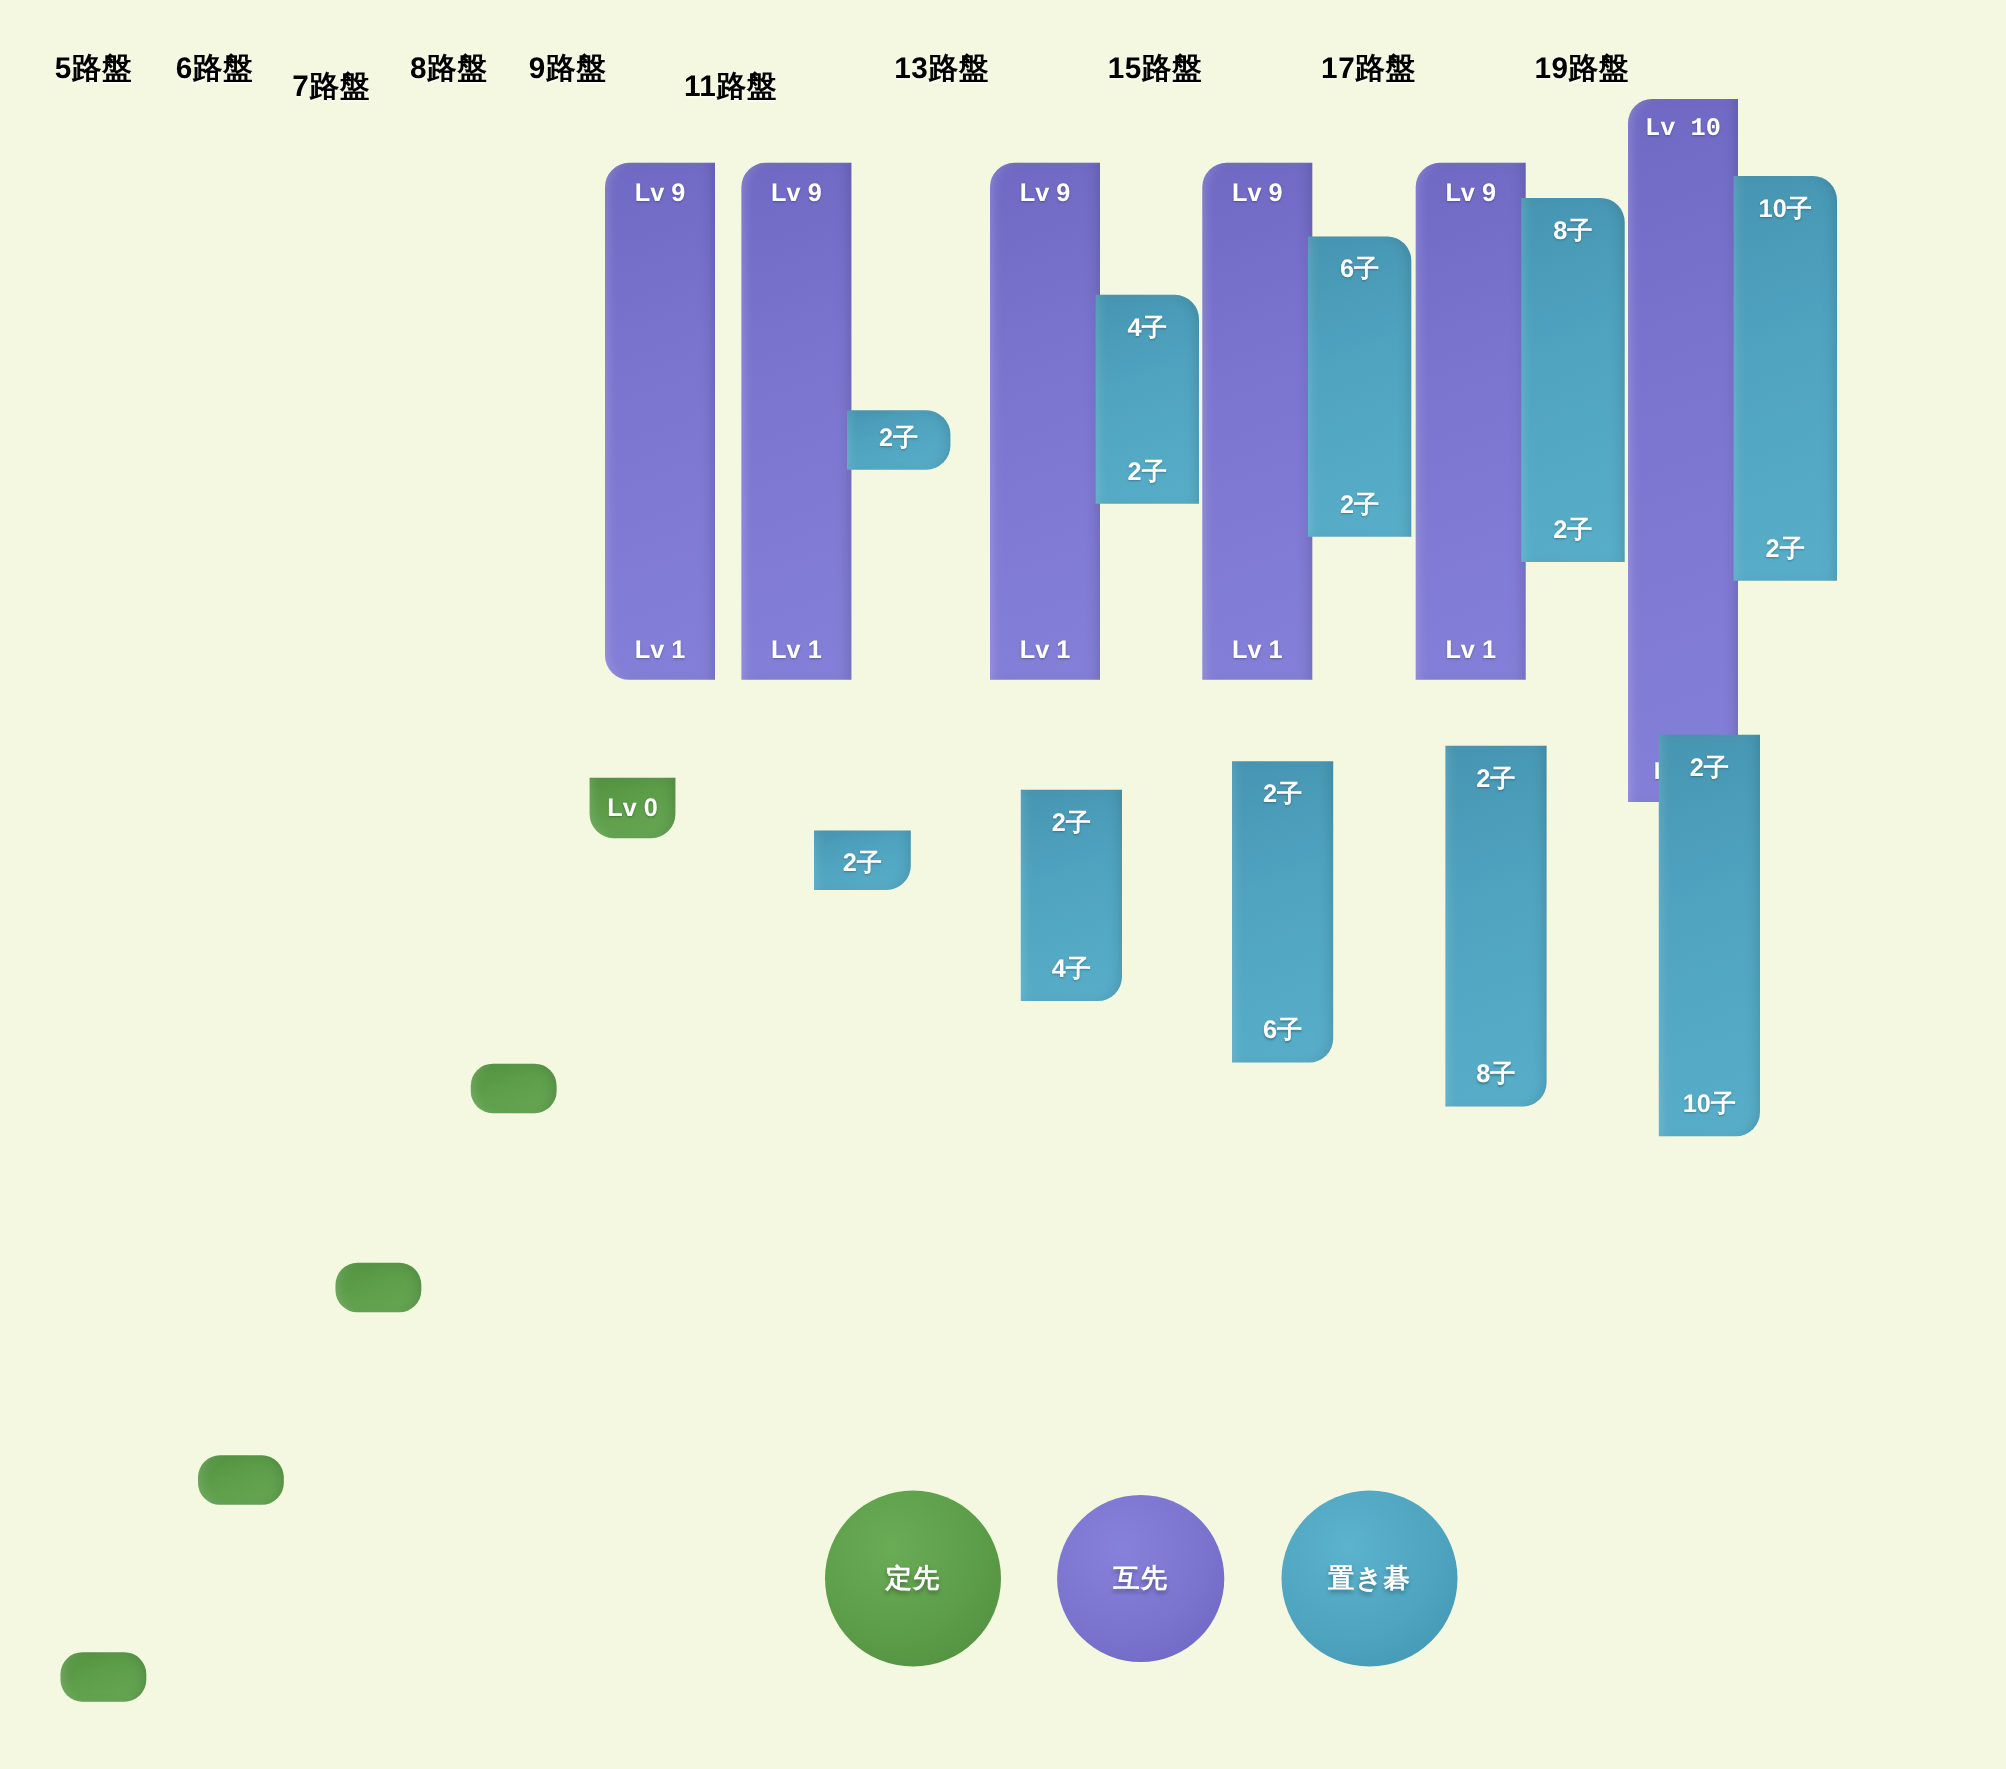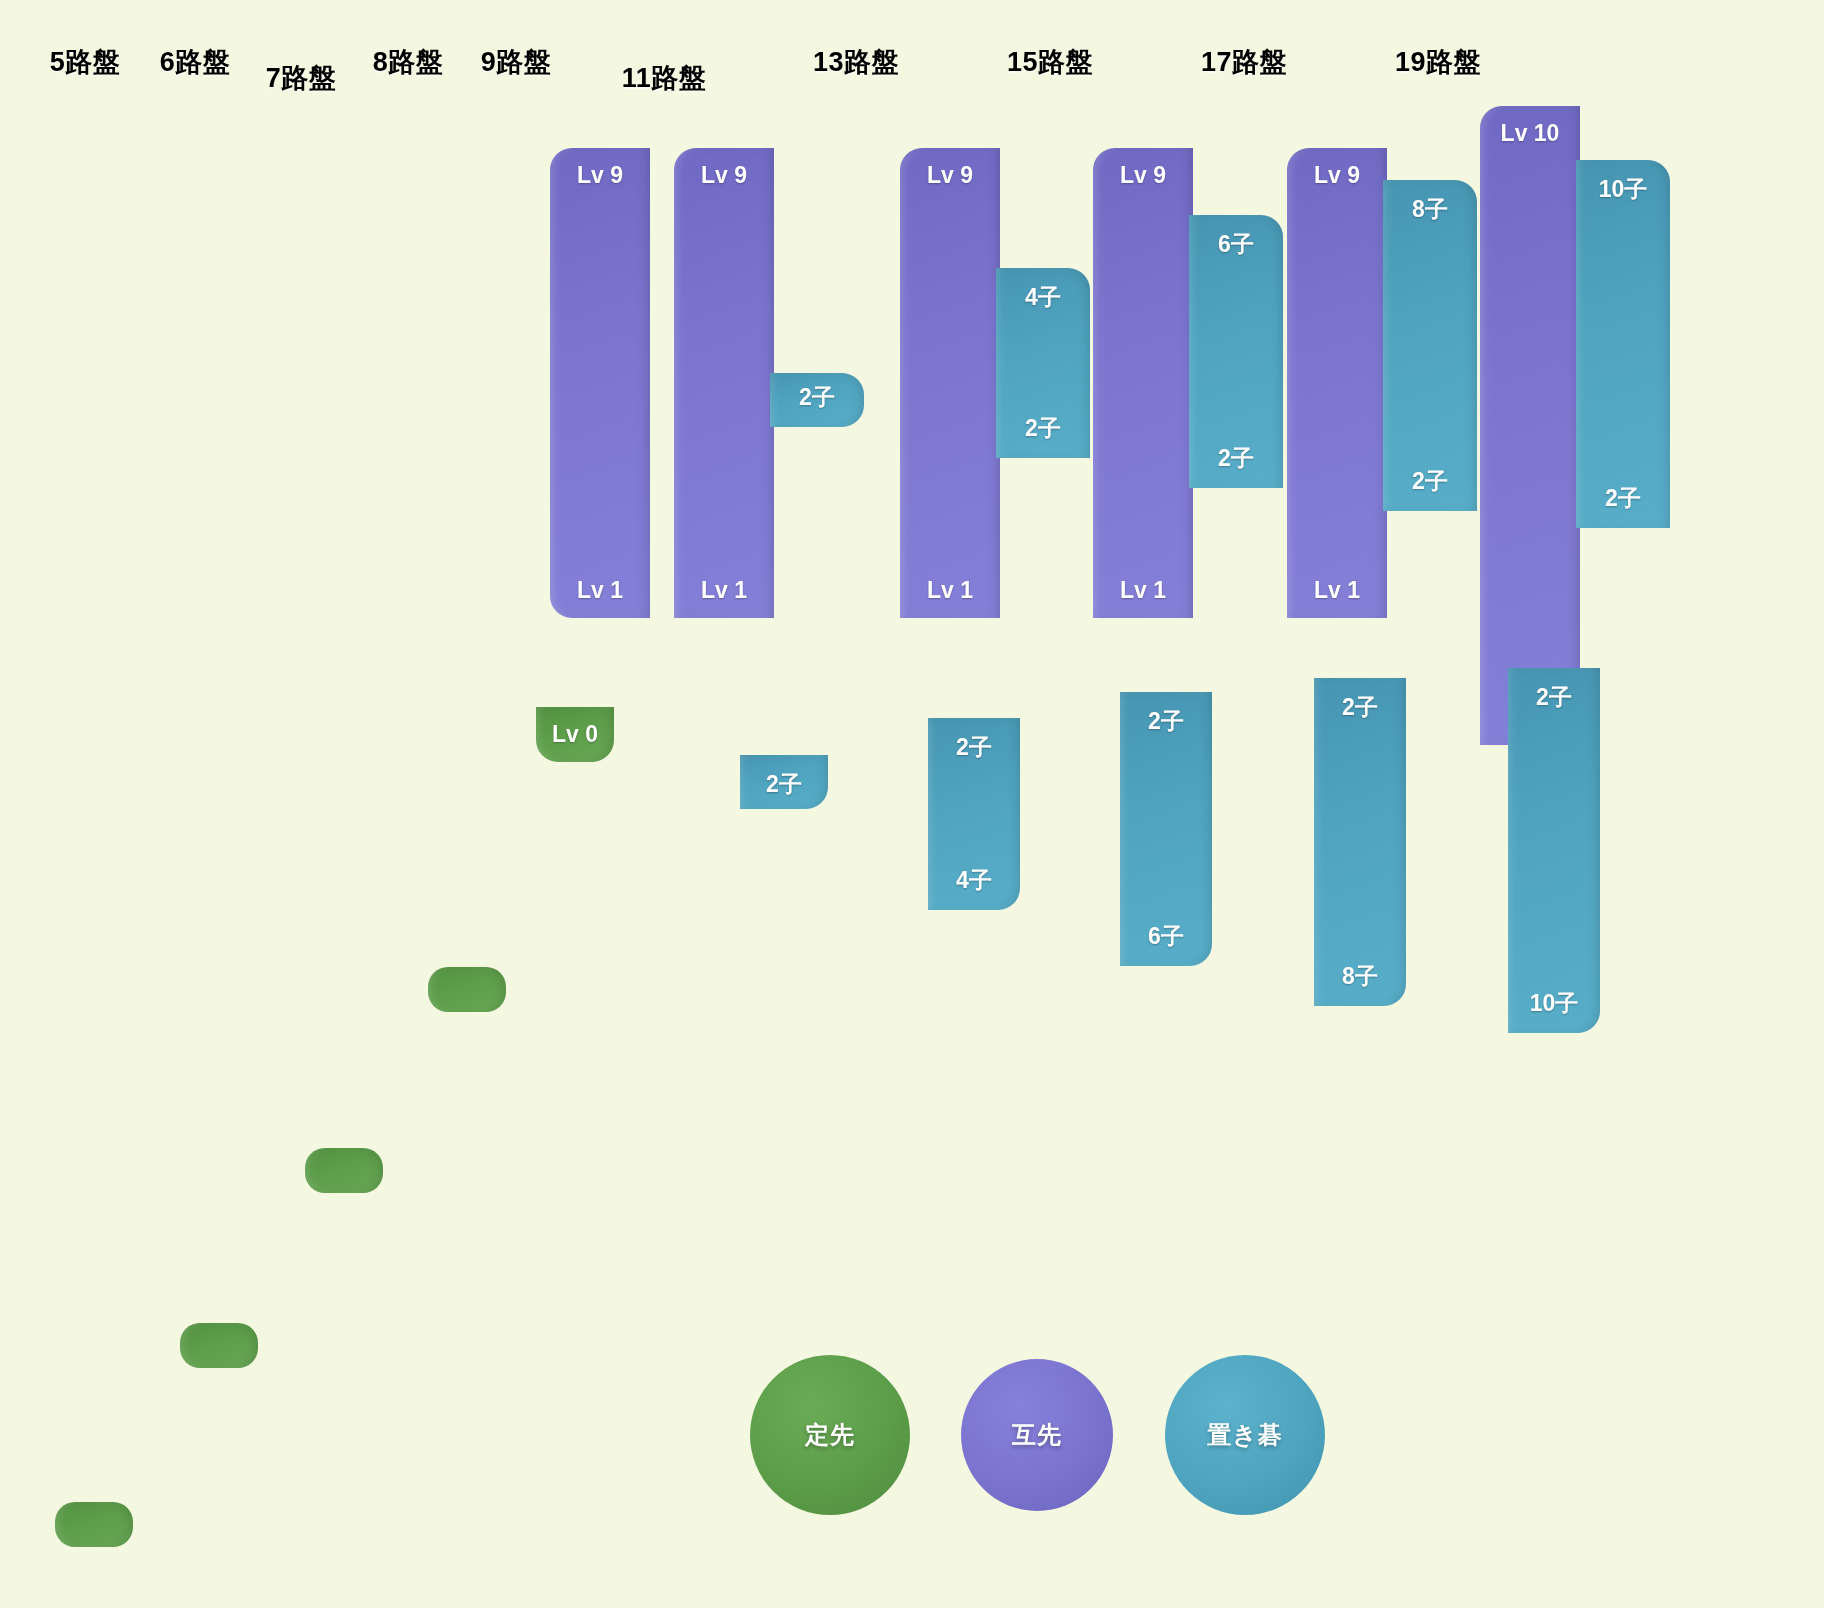--- a/index.html
+++ b/index.html
@@ -135,21 +135,21 @@
         <span class="lbl bot">2子</span>
       </div>
       <div class="bar purple r-tl" style="left: 1287px; top: 148px; width: 100px; height: 470px;">
         <span class="lbl top">Lv 9</span>
         <span class="lbl bot">Lv 1</span>
       </div>
       <div class="bar teal r-tr" style="left: 1383px; top: 180px; width: 94px; height: 331px;">
         <span class="lbl top">8子</span>
         <span class="lbl bot">2子</span>
       </div>
-      <div class="bar purple r-tl" style="left: 1480px; top: 106px; width: 100px; height: 639px;">
+      <div class="bar purple r-tl" style="left: 1480px; top: 90px; width: 100px; height: 639px; font-family: Liberation Mono, monospace;">
         <span class="lbl top">Lv 10</span>
         <span class="lbl bot">Lv 1</span>
       </div>
       <div class="bar teal r-tr" style="left: 1576px; top: 160px; width: 94px; height: 368px;">
         <span class="lbl top">10子</span>
         <span class="lbl bot">2子</span>
       </div>
       <div class="bar green r-bl-br" style="left: 536px; top: 675px; width: 78px; height: 55px; margin-top: 32px;">
         <span class="lbl top">Lv 0</span>
       </div>

